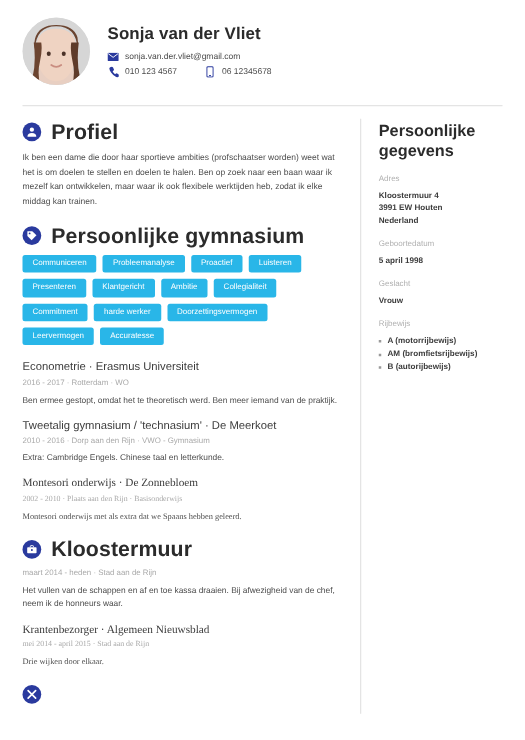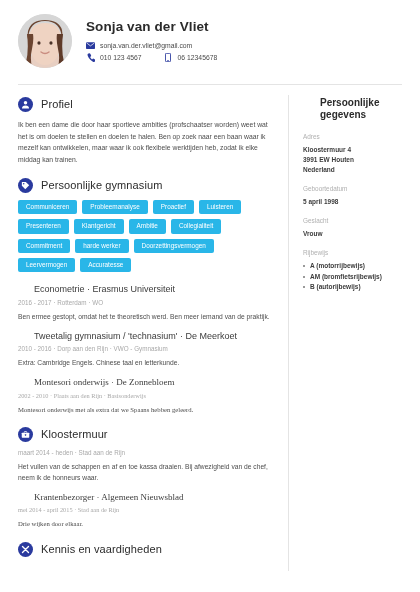--- a/index.html
+++ b/index.html
@@ -122,22 +122,22 @@
     border-radius: 50%;
     background: #2a3a9e;
     flex: 0 0 15px;
     display: inline-flex;
     align-items: center;
     justify-content: center;
     margin-right: 8px;
   }
   .sectionIcon svg { display: block; }
   .sectionTitle {
-    font-size: 11px;
-    font-weight: normal;
+    font-size: 17px;
+    font-weight: bold;
     color: #2b2b2b;
     letter-spacing: .1px;
     line-height: 1;
   }
 
   .profileText {
     font-size: 6.8px;
     line-height: 1.72;
     color: #4d4d4d;
     margin: 0;
@@ -160,42 +160,42 @@
     line-height: 1;
     white-space: nowrap;
   }
 
   
   .entry { margin-bottom: 9px; padding-left: 0; }
   .entry:last-child { margin-bottom: 2px; font-family: Liberation Serif, serif; }
   .entryTitle {
     font-size: 9px;
     color: #3c3c3c;
-    margin: 0 0 3px 16px;
+    margin: 0 0 3px 0;
     line-height: 1.25;
   }
   .entryMeta {
     font-size: 6.3px;
     color: #a9a9a9;
     margin: 0 0 4px 0;
     line-height: 1.3;
   }
   .entryDesc {
     font-size: 6.7px;
     color: #4d4d4d;
     line-height: 1.65;
     margin: 0;
   }
 
   
   .sideTitle {
-    font-size: 10px;
+    font-size: 13px;
     font-weight: bold;
     color: #2b2b2b;
-    margin: 0 0 12px 17px;
+    margin: 0 0 12px 0;
     line-height: 1.2;
   }
   .sideGroup { margin-bottom: 10px; }
   .sideLabel {
     font-size: 6.4px;
     color: #b0b0b0;
     margin: 0 0 3px 0;
     line-height: 1.4;
   }
   .sideValue {
@@ -376,21 +376,20 @@
           </div>
       </div>
 
       <div class="section">
         <div class="sectionHead">
           <span class="sectionIcon">
             <svg width="9" height="9" viewBox="0 0 12 12" xmlns="http://www.w3.org/2000/svg">
               <path d="M2 2 L10 10 M10 2 L2 10" stroke="#ffffff" stroke-width="1.8" stroke-linecap="round"></path>
             </svg>
           </span>
-          <span class="sectionTitle">Kennis en vaardigheden</span>
         </div>
 
       </div>
 
     </div>
 
     <div class="vdivider"></div>
 
     <div class="rightCol">
       <div class="sideTitle">Persoonlijke gegevens</div>

